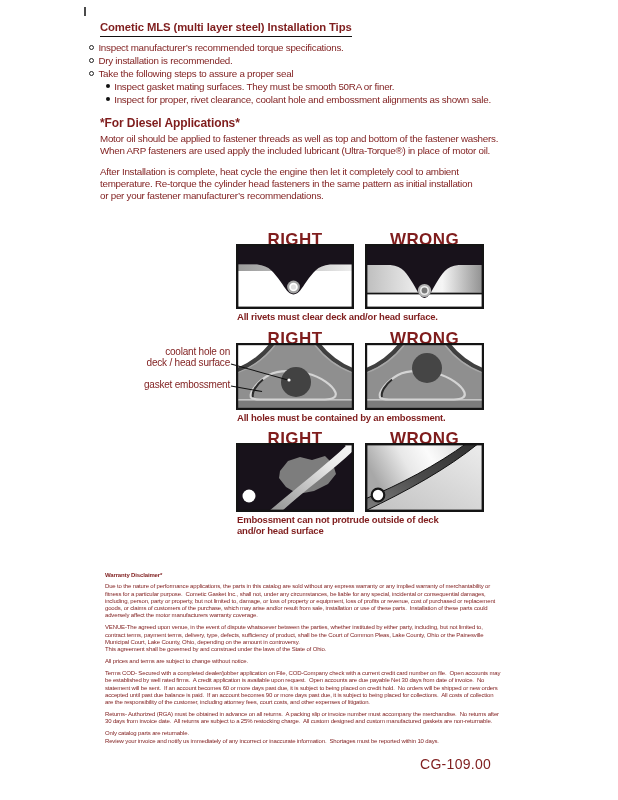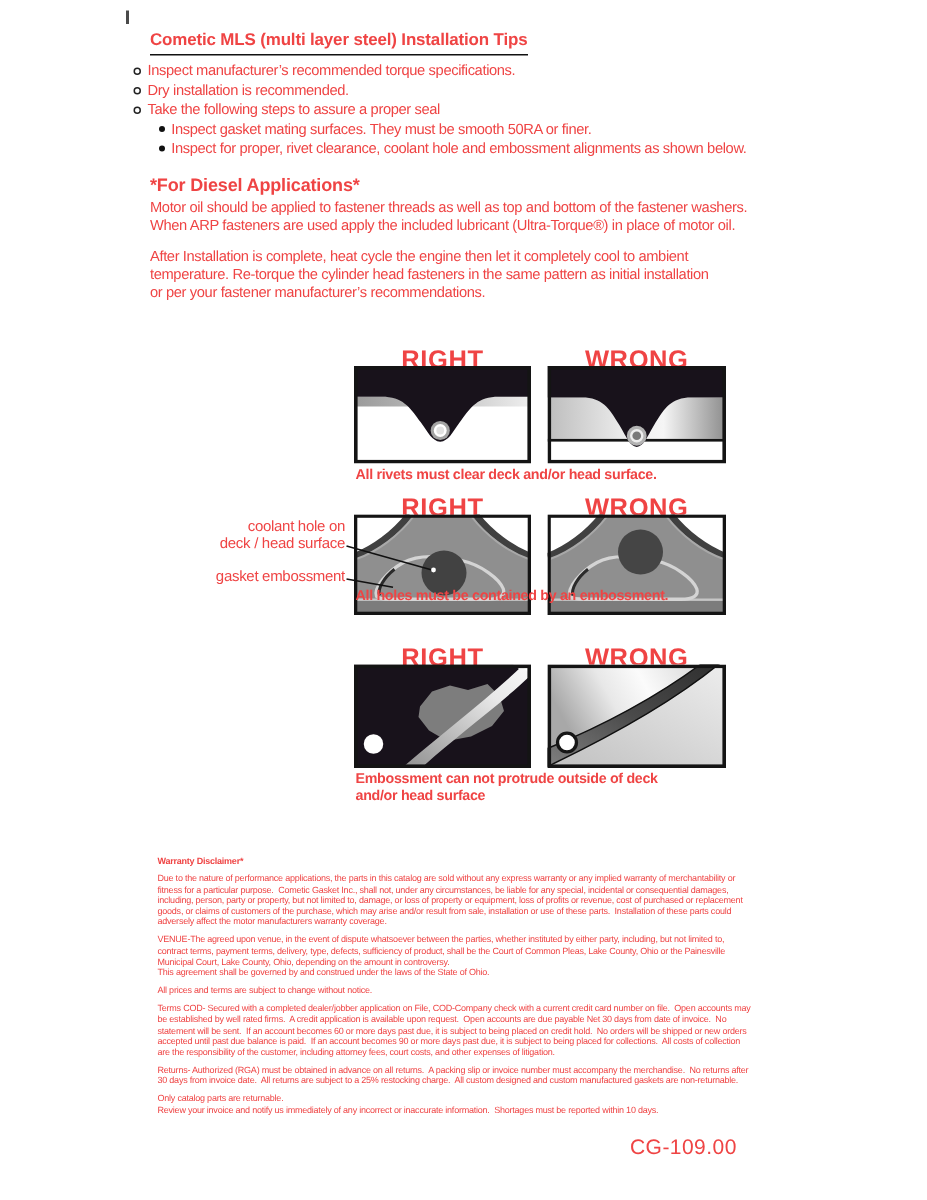--- a/index.html
+++ b/index.html
@@ -1,17 +1,17 @@
 <!DOCTYPE html>
 <html><head>
 <meta charset="utf-8">
 <style>
   html,body{margin:0;padding:0;background:#ffffff;}
   .page{position:relative;width:618px;height:800px;background:#ffffff;
-        font-family:"Liberation Sans", sans-serif;color:#ef4444;overflow:hidden;}
+        font-family:"Liberation Sans", sans-serif;color:#7f1d1d;overflow:hidden;}
   .abs{position:absolute;}
   .corner-mark{left:84px;top:7px;width:1.5px;height:9px;background:#4a4a4a;}
   .title{left:100px;top:21px;font-size:11.3px;font-weight:bold;letter-spacing:-0.1px;
          border-bottom:1.6px solid #111;padding-bottom:2.5px;}
   .bullets{left:89px;top:41px;width:470px;font-size:9.8px;letter-spacing:-0.25px;line-height:13px;}
   .bullet-row{display:flex;align-items:flex-start;}
   .bullet-row.sub{margin-left:17px;}
   .o-bullet{width:3.4px;height:3.4px;border:1.1px solid #222;border-radius:50%;
             margin:4px 4px 0 0;flex:none;background:#fff;}
   .f-bullet{width:4.2px;height:4.2px;background:#111;border-radius:50%;margin:4px 4px 0 0;flex:none;}
@@ -48,21 +48,21 @@
     <div class="bullet-row">
       <span class="o-bullet"></span>
       <span>Take the following steps to assure a proper seal</span>
     </div>
     <div class="bullet-row sub">
       <span class="f-bullet"></span>
       <span>Inspect gasket mating surfaces.  They must be smooth 50RA or finer.</span>
     </div>
     <div class="bullet-row sub">
       <span class="f-bullet"></span>
-      <span>Inspect for proper, rivet clearance, coolant hole and embossment alignments as shown below.</span>
+      <span>Inspect for proper, rivet clearance, coolant hole and embossment alignments as shown sale.</span>
     </div>
   </div>
 
   <div class="abs section-h" style="left:100px;top:116px;">*For Diesel Applications*</div>
   <div class="abs body-text" style="left:100px;top:133px;">Motor oil should be applied to fastener threads as well as top and bottom of the fastener washers.
 When ARP fasteners are used apply the included lubricant (Ultra-Torque®) in place of motor oil.</div>
   <div class="abs body-text" style="left:100px;top:166px;">After Installation is complete, heat cycle the engine then let it completely cool to ambient
 temperature. Re-torque the cylinder head fasteners in the same pattern as initial installation
 or per your fastener manufacturer’s recommendations.</div>
 
@@ -139,21 +139,21 @@
     <path d="M37,0 C27,13 13,23 0,28" stroke="#404040" stroke-width="4.5" fill="none"></path>
     <path d="M82,0 C92,13 106,23 119,28" stroke="#404040" stroke-width="4.5" fill="none"></path>
     <path d="M40,1 C30,14 16,24.5 2,29.5" stroke="#a8a8a8" stroke-width="1.3" fill="none"></path>
     <path d="M79,1 C89,14 103,24.5 117,29.5" stroke="#a8a8a8" stroke-width="1.3" fill="none"></path>
     <path d="M15,54.5 C13,49 22,38 33,32 C43,26.5 57,27.5 71,30.5 C85,33.5 97,43 99.5,49.5 C101,54 97,56.5 89,56.5 L24,56.5 C18.5,56.5 16.5,56 15,54.5 Z" fill="none" stroke="#d4d4d4" stroke-width="2.2"></path>
     <path d="M17,54 C15.5,49.5 20,42 27,36.5" stroke="#2b2b2b" stroke-width="2" fill="none"></path>
     <circle cx="62" cy="25" r="15" fill="#454545"></circle>
     <rect x="1.1" y="1.1" width="116.8" height="64.8" fill="none" stroke="#141414" stroke-width="2.2"></rect>
   </svg>
 
-  <div class="abs dg-caption" style="left:237px;top:392px;">All holes must be contained by an embossment.</div>
+  <div class="abs dg-caption" style="left:237px;top:412px;">All holes must be contained by an embossment.</div>
 
   <div class="abs dg-header" style="left:236px;top:429px;">RIGHT</div>
   <div class="abs dg-header" style="left:365px;top:429px;width:119px;">WRONG</div>
 
   <svg class="abs" style="left:236px;top:443px;" width="118" height="69" viewBox="0 0 118 69">
     <defs>
       <linearGradient id="g3r" x1="0" y1="1" x2="1" y2="0">
         <stop offset="0" stop-color="#8f8f8f"></stop>
           <stop offset="0.7" stop-color="#e8e8e8"></stop>
           <stop offset="1" stop-color="#f8f8f8"></stop>

